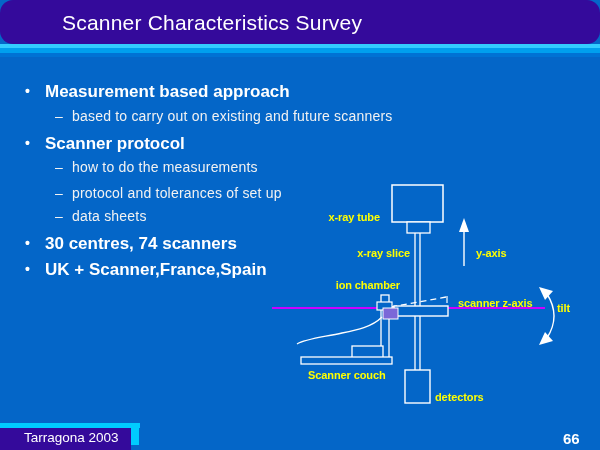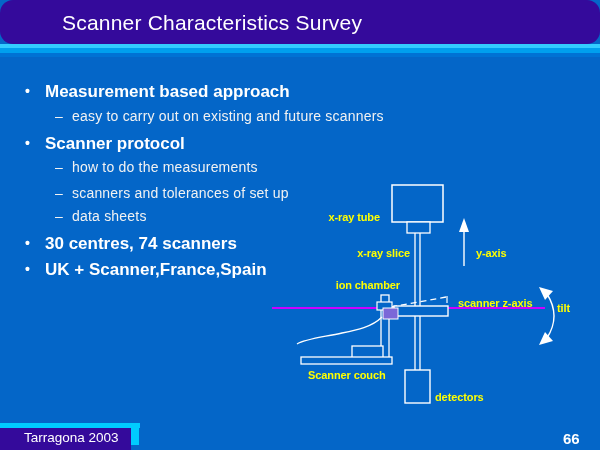--- a/index.html
+++ b/index.html
@@ -51,33 +51,33 @@
   <div class="stripe2"></div>
   <div class="stripe3"></div>
 
   <div>
     <div class="row lvl1" style="top:82px">
       <span class="marker">•</span>
       <span class="txt">Measurement based approach</span>
     </div>
     <div class="row lvl2" style="top:108px">
       <span class="marker">–</span>
-      <span class="txt">easy to carry out on existing and future scanners</span>
+      <span class="txt">based to carry out on existing and future scanners</span>
     </div>
     <div class="row lvl1" style="top:134px">
       <span class="marker">•</span>
       <span class="txt">Scanner protocol</span>
     </div>
     <div class="row lvl2" style="top:159px">
       <span class="marker">–</span>
       <span class="txt">how to do the measurements</span>
     </div>
     <div class="row lvl2" style="top:185px">
       <span class="marker">–</span>
-      <span class="txt">scanners and tolerances of set up</span>
+      <span class="txt">protocol and tolerances of set up</span>
     </div>
     <div class="row lvl2" style="top:208px">
       <span class="marker">–</span>
       <span class="txt">data sheets</span>
     </div>
     <div class="row lvl1" style="top:234px">
       <span class="marker">•</span>
       <span class="txt">30 centres, 74 scanners</span>
     </div>
     <div class="row lvl1" style="top:260px">

